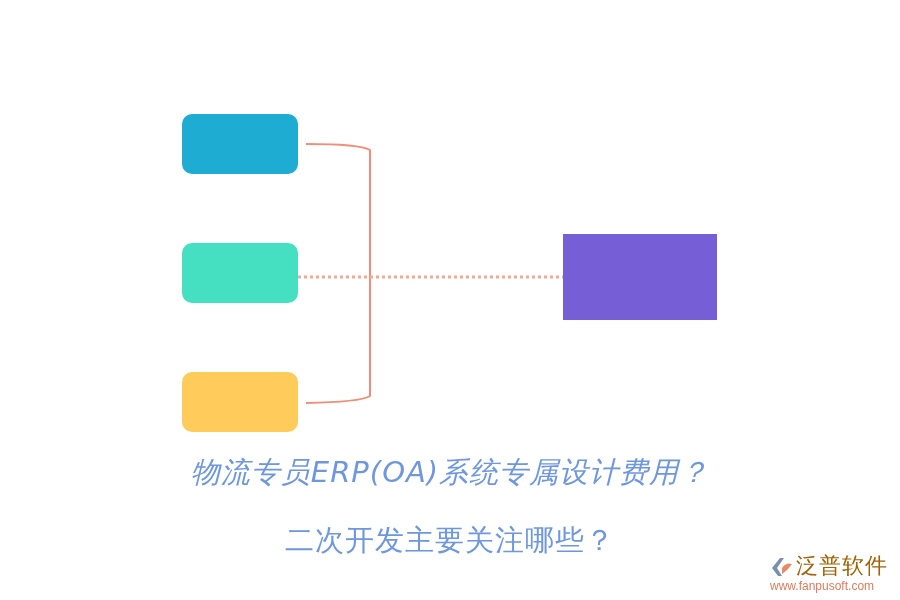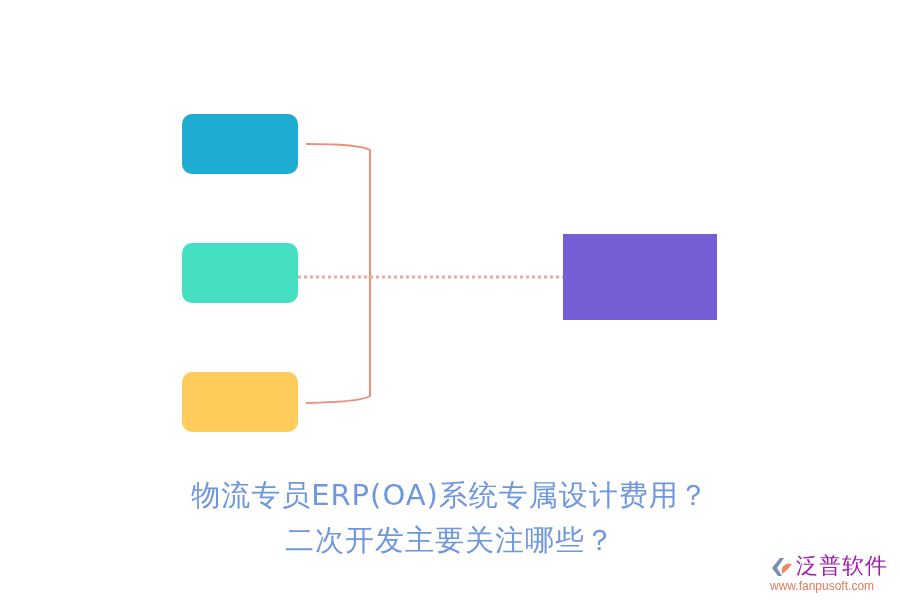--- a/index.html
+++ b/index.html
@@ -3,37 +3,37 @@
 <meta charset="utf-8">
 <style>
   html, body { margin:0; padding:0; }
   body { width:900px; height:600px; background:#ffffff; position:relative; overflow:hidden; font-family:"DejaVu Sans", sans-serif; }
   .box { position:absolute; }
   .rounded { border-radius:10px; }
   #diagram-svg { position:absolute; left:0; top:0; }
   .title { position:absolute; left:0; width:900px; text-align:center; color:#6f97df; font-size:29px; line-height:40px; letter-spacing:1px; }
   .logo { position:absolute; left:770px; top:552px; width:125px; height:40px; }
   .logo-mark { position:absolute; left:0; top:4px; width:24px; height:22px; }
-  .logo-name { position:absolute; left:26px; top:0; font-size:22px; color:#a21caf; line-height:28px; letter-spacing:1px; }
+  .logo-name { position:absolute; left:26px; top:0; font-size:22px; color:#a16207; line-height:28px; letter-spacing:1px; }
   .logo-url { position:absolute; left:0; top:28px; font-size:12px; color:#e07a5f; font-family:Liberation Sans, sans-serif; line-height:12px; }
 </style>
 </head>
 <body>
 
 <div class="box rounded" style="left:182px;top:114px;width:116px;height:60px;background:#1eacd3;"></div>
 <div class="box rounded" style="left:182px;top:243px;width:116px;height:60px;background:#45dfc1;"></div>
 <div class="box rounded" style="left:182px;top:372px;width:116px;height:60px;background:#ffcc5c;"></div>
 <div class="box" style="left:563px;top:234px;width:154px;height:86px;background:#765fd6;"></div>
 
 <svg id="diagram-svg" width="900" height="600">
   <path d="M306 144 Q360 144 370 150 L370 396 Q360 402 306 403" fill="none" stroke="#ef8f7a" stroke-width="2"></path>
   <line x1="298" y1="277" x2="563" y2="277" stroke="#f4a898" stroke-width="3" stroke-dasharray="3,3"></line>
 </svg>
 
-<div class="title" style="top:475px;">物流专员ERP(OA)系统专属设计费用？</div>
+<div class="title" style="top:452px;font-style:italic;">物流专员ERP(OA)系统专属设计费用？</div>
 <div class="title" style="top:520px;">二次开发主要关注哪些？</div>
 
 <div class="logo">
   <svg class="logo-mark" viewBox="0 0 24 22">
     <path d="M2 12 L10 2 L14 2 L7 12 L12 20 L8 20 Z" fill="#7a8fb0"></path>
     <path d="M12 12 Q16 6 22 8 Q18 14 12 18 Z" fill="#e98a66"></path>
   </svg>
   <span class="logo-name">泛普软件</span>
   <span class="logo-url">www.fanpusoft.com</span>
 </div>

